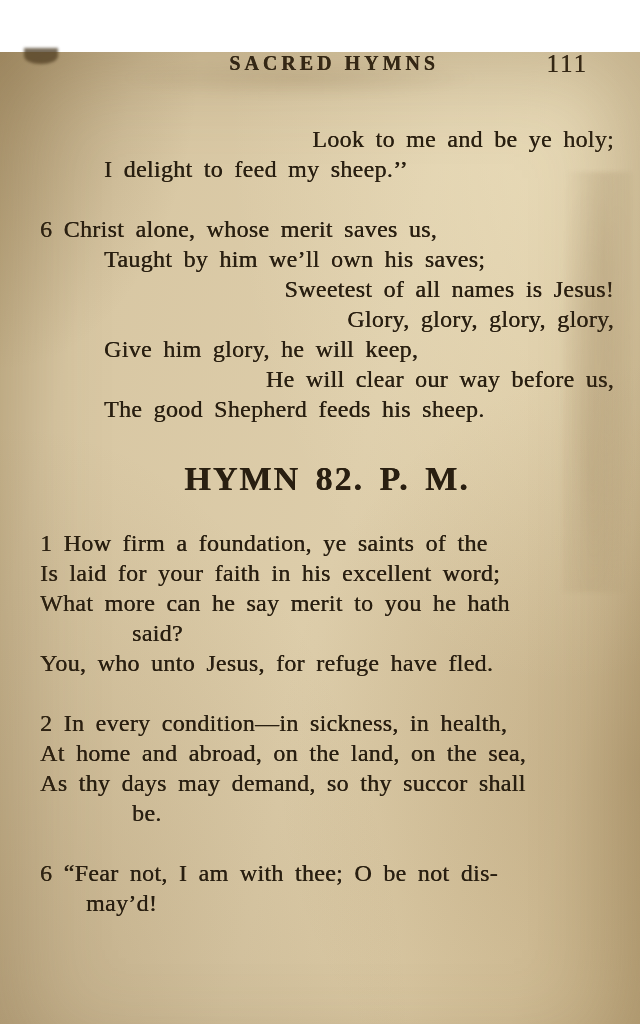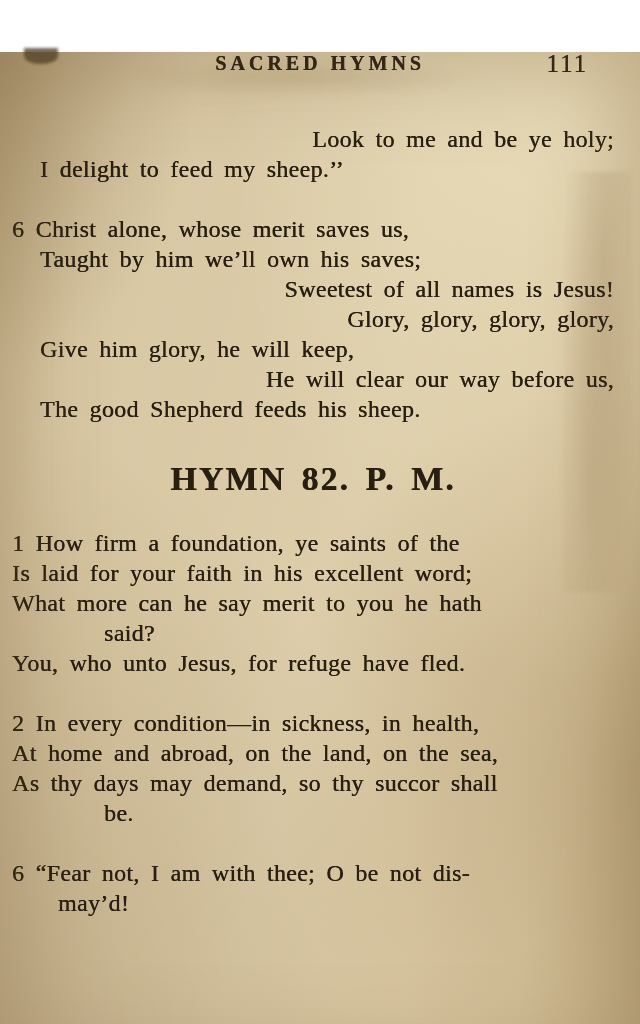--- a/index.html
+++ b/index.html
@@ -36,21 +36,21 @@
     background: radial-gradient(ellipse at 60% 20%, rgba(125,98,58,0.18), transparent 70%),
                 radial-gradient(ellipse at 40% 70%, rgba(125,98,58,0.14), transparent 70%);
     filter: blur(2px); z-index: 1;
   }
   .stain2 {
     position: absolute; left: 120px; top: 6px; width: 360px; height: 40px;
     background: radial-gradient(ellipse at 50% 50%, rgba(120,95,55,0.16), transparent 70%);
     filter: blur(3px); z-index: 1;
   }
 
-  .content { position: relative; z-index: 2; }
+  .content { position: relative; z-index: 2; padding-left: 28px; }
 
   .header {
     position: relative;
     margin-top: 52px;
     height: 32px;
     text-align: center;
   }
   .running-title {
     font-size: 20px;
     font-weight: bold;
@@ -72,21 +72,21 @@
     font-size: 24px;
     line-height: 30px;
     word-spacing: 5px;
     letter-spacing: 0.3px;
   }
   .line {
     white-space: nowrap;
     text-shadow: 0.35px 0 0 currentColor;
   }
   .i1 { margin-left: 32px; text-align: right; }
-  .i2 { margin-left: 28px; }
+  .i2 { margin-left: 64px; }
   .i3 { margin-left: 92px; }
   .i4 { margin-left: 46px; }
 
   .stanza { margin-bottom: 30px; }
   .stanza:last-child { margin-bottom: 0; }
 
   .hymn-heading {
     margin: 34px 0 28px 0;
     text-align: center;
     font-size: 34px;

